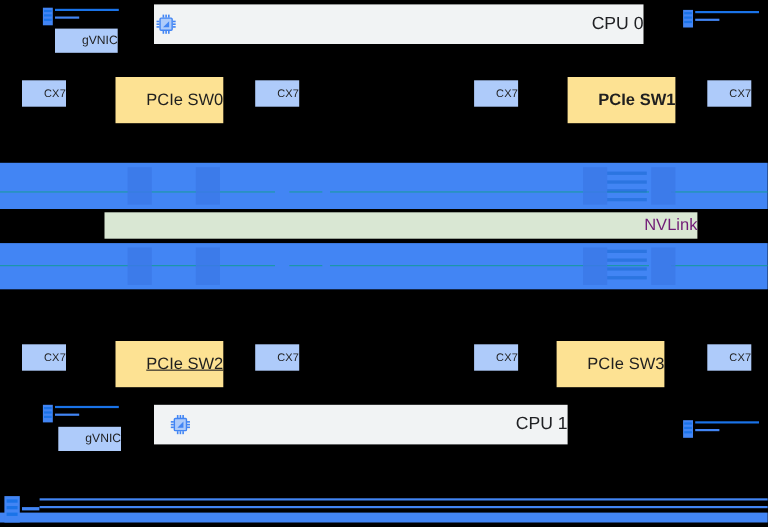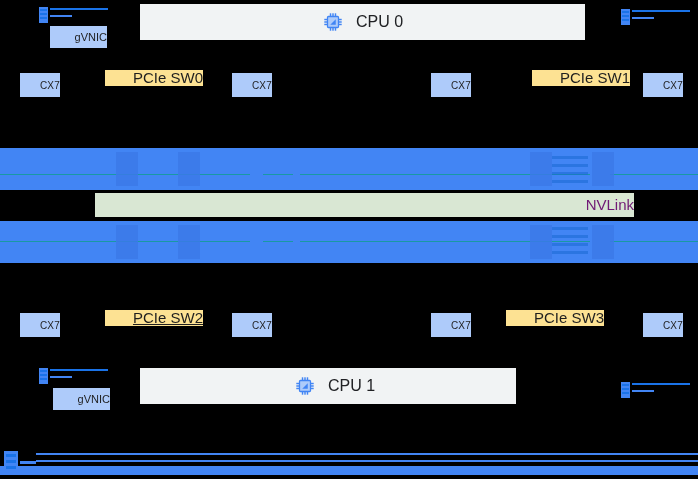--- a/index.html
+++ b/index.html
@@ -40,37 +40,37 @@
     letter-spacing: 0.2px;
     width: 40px;
     height: 24px;
   }
   
   .pcie {
     background: #fde293;
     color: #1f1f1f;
     font-size: 15px;
     width: 98px;
-    height: 16px;
+    height: 42px;
   }
   
   .gvnic {
     background: #aecbfa;
     color: #1f1f1f;
     font-size: 11px;
     width: 57px;
     height: 22px;
   }
   
   .cpu {
     background: #f1f3f4;
     color: #202124;
     font-size: 16px;
     height: 36px;
-    justify-content: center;
+    justify-content: space-between;
     gap: 12px;
   }
   .cpu .cpu-label { font-size: 16px; }
   
   .nvlink {
     background: #d9e7d3;
     color: #701a75;
     font-size: 15px;
     left: 95px;
     top: 193px;
@@ -216,21 +216,21 @@
   </div>
 
   <div class="node cx7" style="left:232px; top:73px;">
     <span>CX7</span>
   </div>
 
   <div class="node cx7" style="left:431px; top:73px;">
     <span>CX7</span>
   </div>
 
-  <div class="node pcie" style="left:532px; top:70px;">
+  <div class="node pcie" style="left:516px; top:70px;font-weight:bold;">
     <span>PCIe SW1</span>
   </div>
 
   <div class="node cx7" style="left:643px; top:73px;">
     <span>CX7</span>
   </div>
 
   <div class="gpu-band band-a">
     <span class="band-line teal" style="left:0px;  top:26px; width:250px;"></span>
     <span class="band-line teal" style="left:263px;top:26px; width:30px;"></span>

